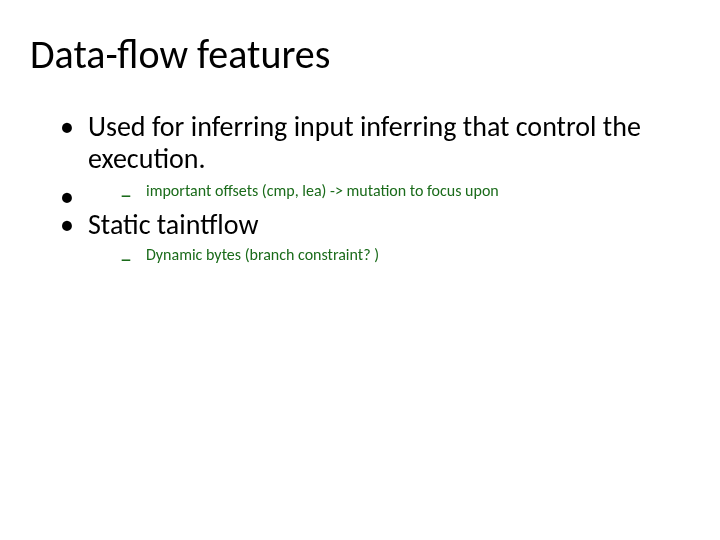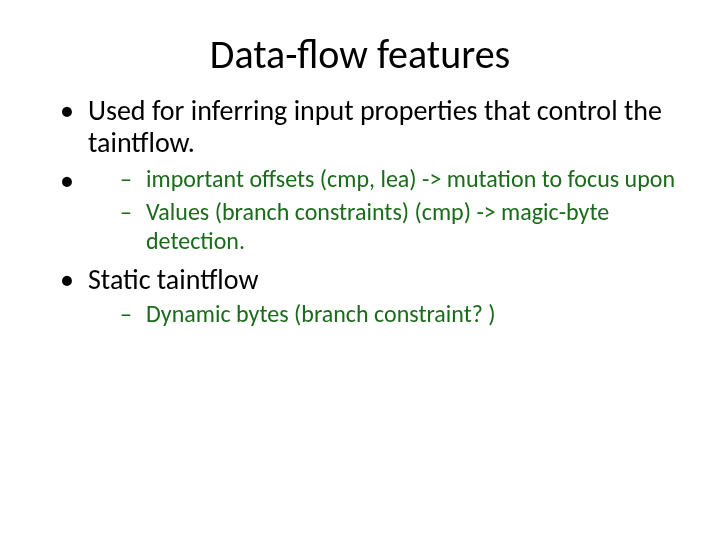--- a/index.html
+++ b/index.html
@@ -11,24 +11,24 @@
     font-family: Calibri, "Segoe UI", Arial, sans-serif;
     color: #000;
   }
   .slide {
     box-sizing: border-box;
     width: 720px;
     height: 540px;
     padding: 20px 30px 20px 30px;
   }
   .title {
-    text-align: center;
+    text-align: left;
     font-size: 40px;
     font-weight: 400;
-    margin: 10px 0 16px 0;
+    margin: 10px 0 32px 0;
     letter-spacing: 0px;
   }
   ul.level1 {
     list-style: none;
     padding: 0;
     margin: 0 0 0 30px;
   }
   ul.level1 > li {
     position: relative;
     padding-left: 28px;
@@ -45,21 +45,21 @@
     line-height: 1.15;
   }
   ul.level2 {
     list-style: none;
     padding: 0;
     margin: 4px 0 8px 32px;
   }
   ul.level2 > li {
     position: relative;
     padding-left: 26px;
-    font-size: 24px;
+    font-size: 16px;
     line-height: 1.2;
     color: #1a6b1a;
     margin-bottom: 4px;
   }
   ul.level2 > li::before {
     content: "–";
     position: absolute;
     left: 0;
     top: 0;
     color: #1a6b1a;
@@ -68,29 +68,26 @@
   }
 </style>
 </head>
 <body>
 
 <div class="slide">
   <div class="title">Data-flow features</div>
 
   <ul class="level1">
     <li>
-      <span>Used for inferring input properties that control the taintflow.</span>
+      <span>Used for inferring input inferring that control the execution.</span>
     </li>
     <li>
       <ul class="level2">
         <li>
           <span> important offsets (cmp, lea) -&gt; mutation to focus upon</span>
-        </li>
-        <li>
-          <span>Values (branch constraints) (cmp) -&gt; magic-byte detection.</span>
         </li>
       </ul>
     </li>
     <li>
       <span>Static taintflow</span>
       <ul class="level2">
         <li>
           <span>Dynamic bytes (branch constraint? )</span>
         </li>
       </ul>

